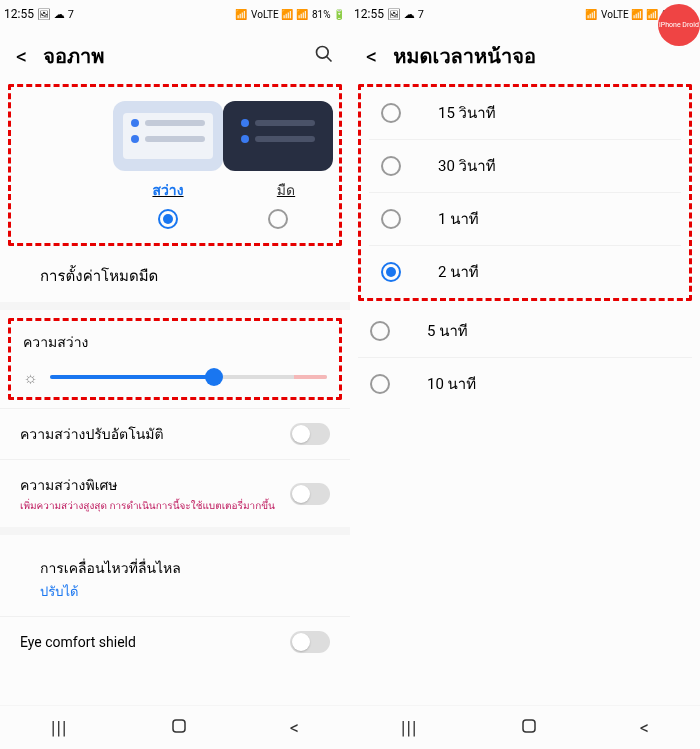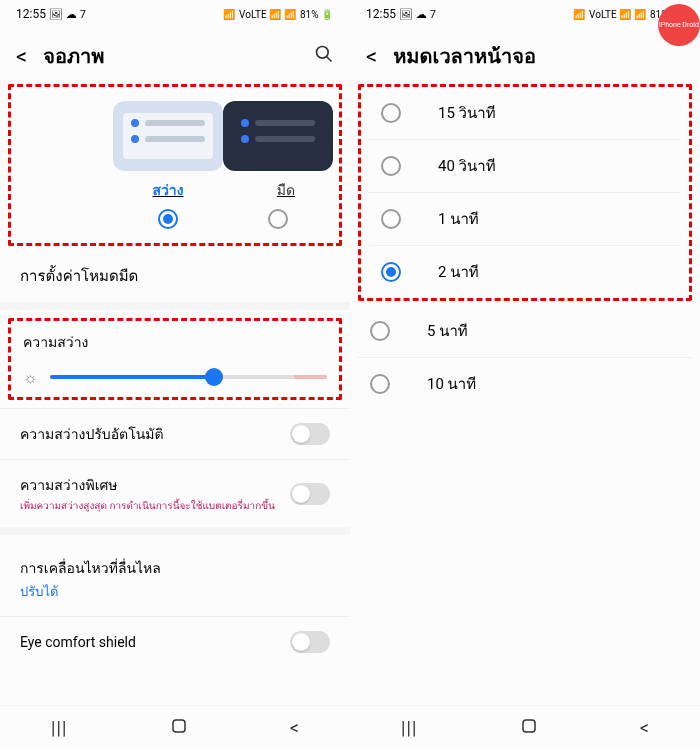--- a/index.html
+++ b/index.html
@@ -17,21 +17,21 @@
       height: 100%;
       background: #fcfcfc;
       position: relative;
       display: flex;
       flex-direction: column;
     }
     .status-bar {
       height: 28px;
       display: flex;
       align-items: center;
-      padding: 0 16px;
+      padding: 0 4px;
       font-size: 12px;
       color: #000;
       background: #fcfcfc;
     }
     .status-left { display: flex; align-items: center; gap: 3px; }
     .status-right { margin-left: auto; display: flex; align-items: center; gap: 3px; font-size: 10px; }
     .status-icon { font-size: 11px; }
     .header {
       display: flex;
       align-items: center;
@@ -117,20 +117,21 @@
     .radio-outer.selected { border-color: #1976f0; }
     .radio-inner {
       width: 10px; height: 10px;
       border-radius: 50%;
       background: #1976f0;
     }
     .row {
       padding: 14px 20px;
       font-size: 15px;
       color: #000;
+      margin-left: 20px;
     }
     .brightness-box {
       margin: 8px;
       padding: 10px 12px;
     }
     .brightness-label { font-size: 14px; color: #000; margin-bottom: 14px; }
     .slider-row {
       display: flex;
       align-items: center;
       gap: 12px;
@@ -411,21 +412,21 @@
 
   <div class="content">
     <div class="red-box-timeout">
       <div class="timeout-list" id="timeout-box">
           <div class="timeout-item">
             <div class="radio-outer"></div>
             <span class="timeout-label">15 วินาที</span>
           </div>
           <div class="timeout-item">
             <div class="radio-outer"></div>
-            <span class="timeout-label">40 วินาที</span>
+            <span class="timeout-label">30 วินาที</span>
           </div>
           <div class="timeout-item">
             <div class="radio-outer"></div>
             <span class="timeout-label">1 นาที</span>
           </div>
           <div class="timeout-item">
             <div class="radio-outer selected">
               <div class="radio-inner"></div>
             </div>
             <span class="timeout-label">2 นาที</span>

